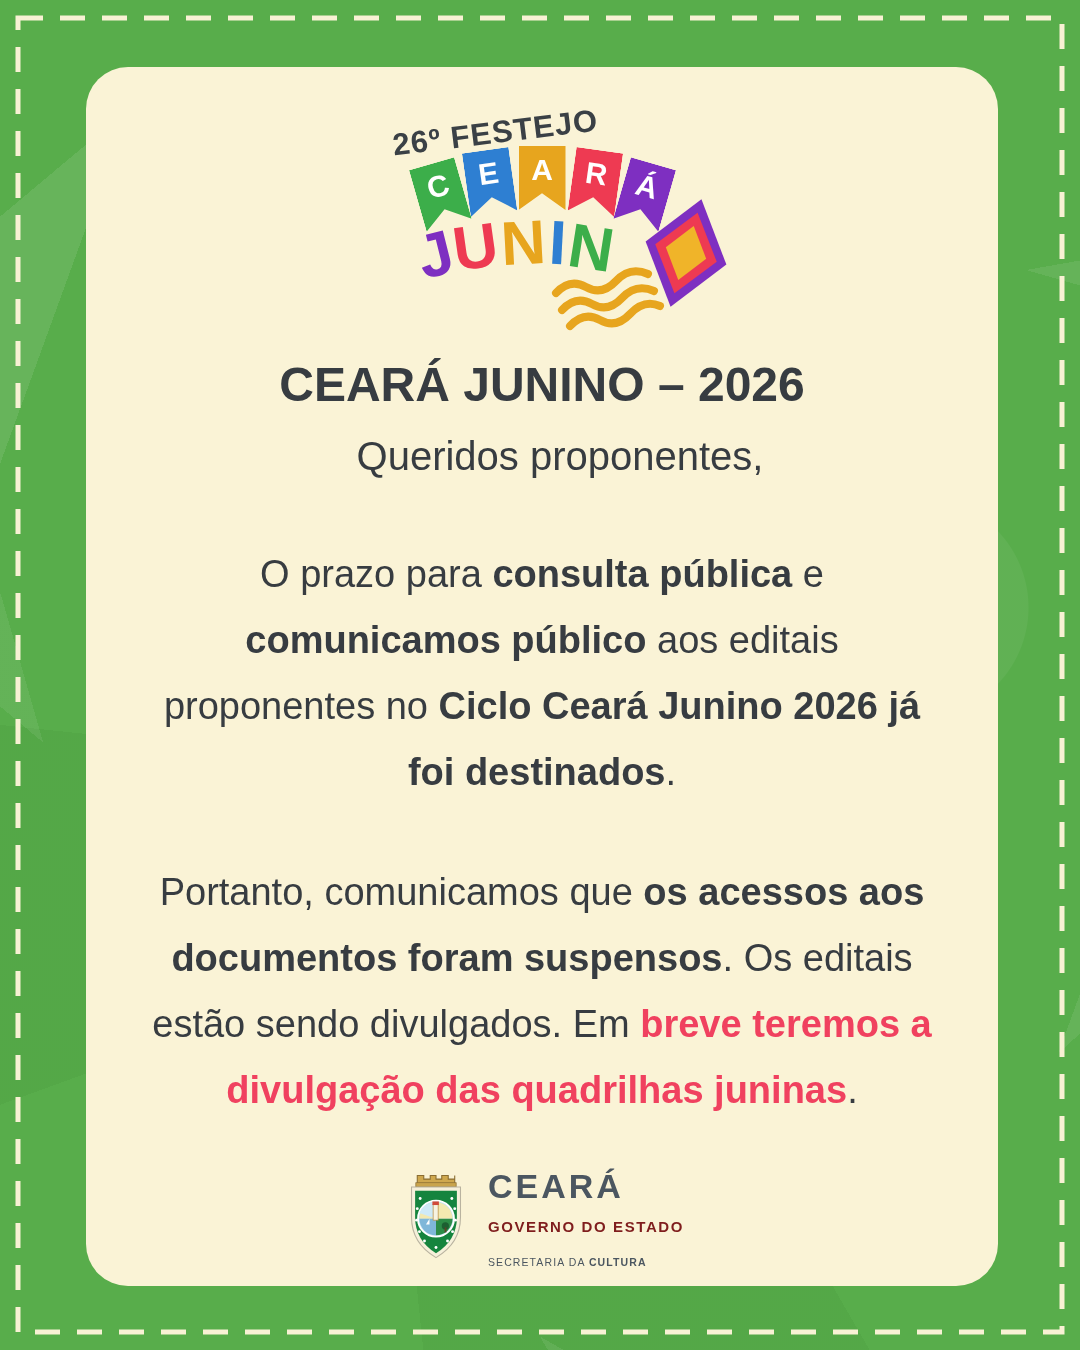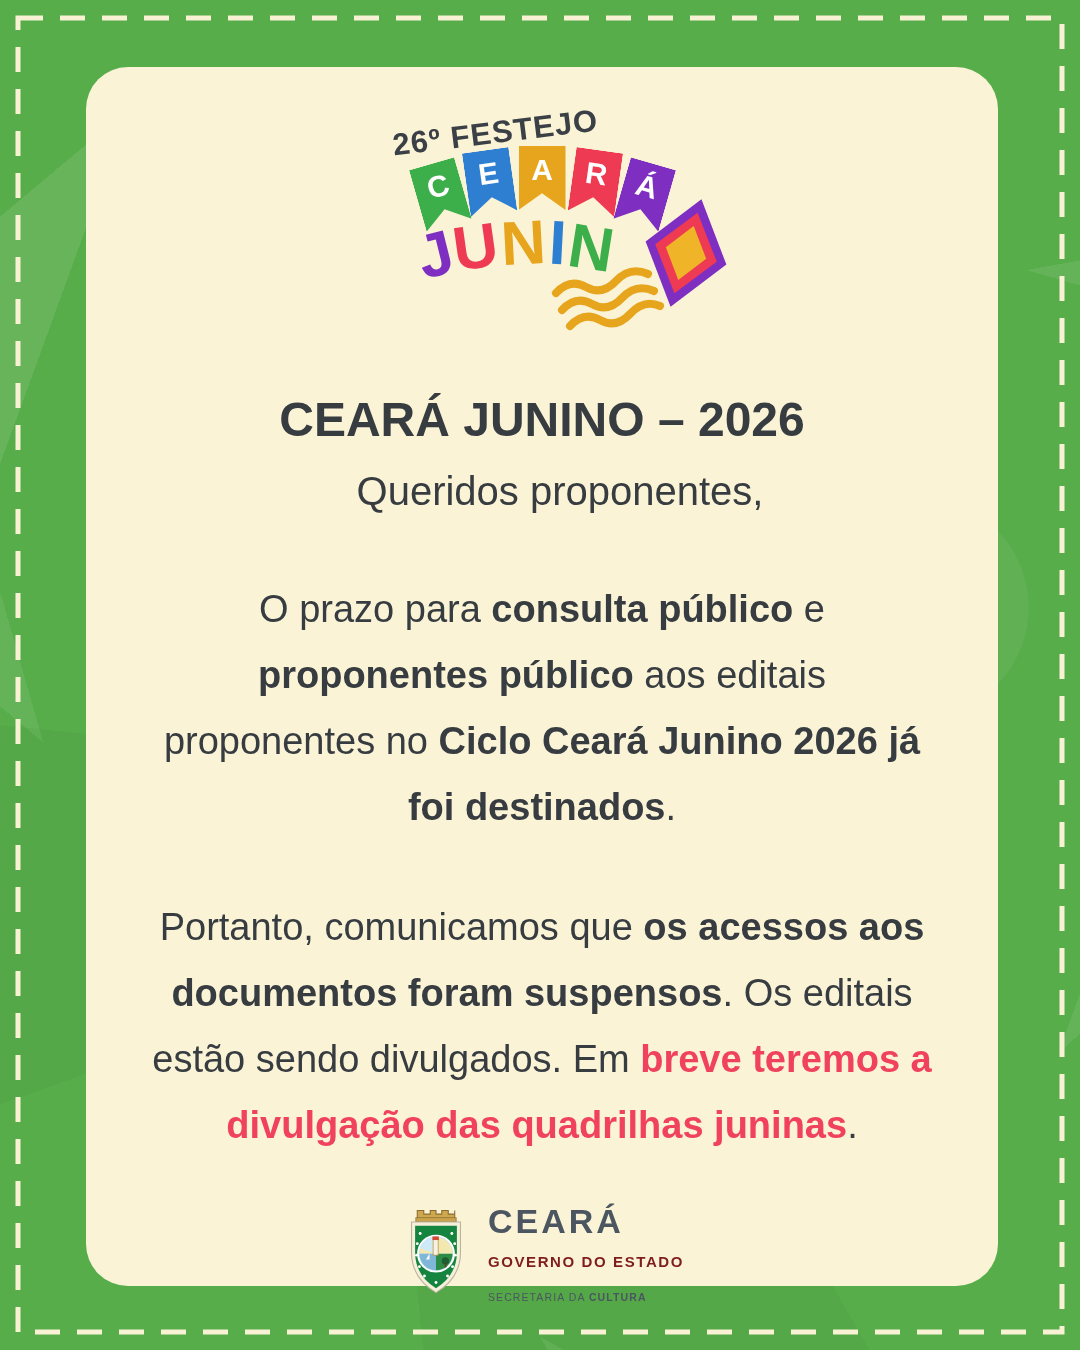--- a/index.html
+++ b/index.html
@@ -53,21 +53,21 @@
   }
   .junino span{display:inline-block;}
   .junino span:nth-of-type(1){transform:rotate(-14deg) translateY(9px);}
   .junino span:nth-of-type(2){transform:rotate(-8deg)  translateY(1px);}
   .junino span:nth-of-type(3){transform:rotate(-3deg)  translateY(-3px);}
   .junino span:nth-of-type(4){transform:rotate(3deg)   translateY(-3px);}
   .junino span:nth-of-type(5){transform:rotate(9deg)   translateY(2px);}
   .kite-svg{position:absolute;top:84px;right:-26px;width:200px;height:140px;}
   
   .title{
-    margin:83px 0 0;font-size:48px;font-weight:bold;color:#373c41;
+    margin:48px 0 0;font-size:48px;font-weight:bold;color:#373c41;
     letter-spacing:0;
   }
   .greeting{margin:22px 0 0;font-size:40px;color:#373c41;padding-left:36px;}
   .para{margin:62px 10px 0;font-size:38px;line-height:66px;color:#373c41;}
   .para.second{margin-top:54px;}
   .b{font-weight:bold;}
   
   .gov-logo{margin-top:46px;display:flex;justify-content:center;align-items:center;gap:16px;}
   .gov-text{text-align:left;}
   .gov-state{font-size:34px;font-weight:bold;letter-spacing:3px;color:#4b5660;line-height:1;}
@@ -124,21 +124,21 @@
         <polygon points="148,4 190,60 148,116 106,60" fill="#7e2fc1"></polygon>
         <polygon points="148,18 180,60 148,102 116,60" fill="#ee3a52"></polygon>
         <polygon points="148,32 169,60 148,88 127,60" fill="#f0b429"></polygon>
       </g>
     </svg>
   </div>
 
   <h1 class="title">CEARÁ JUNINO – 2026</h1>
   <div class="greeting">Queridos proponentes,</div>
 
-  <p class="para"><span>O prazo para </span><span class="b">consulta público</span><span> e</span><br><span class="b">proponentes público</span><span> aos editais</span><br><span>proponentes no </span><span class="b">Ciclo Ceará Junino 2026 já</span><br><span class="b">foi destinados</span><span>.</span></p>
+  <p class="para"><span>O prazo para </span><span class="b">consulta pública</span><span> e</span><br><span class="b">comunicamos público</span><span> aos editais</span><br><span>proponentes no </span><span class="b">Ciclo Ceará Junino 2026 já</span><br><span class="b">foi destinados</span><span>.</span></p>
   <p class="para second"><span>Portanto, comunicamos que </span><span class="b">os acessos aos</span><br><span class="b">documentos foram suspensos</span><span>. Os editais</span><br><span>estão sendo divulgados. Em </span><span class="b" style="color: rgb(240, 65, 95);">breve teremos a</span><br><span class="b" style="color: rgb(240, 65, 95);">divulgação das quadrilhas juninas</span><span>.</span></p>
 
   <div class="gov-logo">
     <svg width="72" height="98" viewBox="0 0 100 134">
 
       <path d="M24 22 V8 h9 v5 h9 V8 h8 v5 h8 V8 h9 v5 h9 V8 h0 v14 z" fill="#cfa84e" stroke="#8a6d32" stroke-width="1.5"></path>
       <rect x="22" y="18" width="56" height="6" fill="#c9a44c" stroke="#8a6d32" stroke-width="1"></rect>
 
       <path d="M50 24 H84 V66 Q84 102 50 122 Q16 102 16 66 V24 Z" fill="#f6f0da" stroke="#b9b3a0" stroke-width="1.5"></path>
       <path d="M50 29 H79 V66 Q79 98 50 116 Q21 98 21 66 V29 Z" fill="#15843e"></path>

